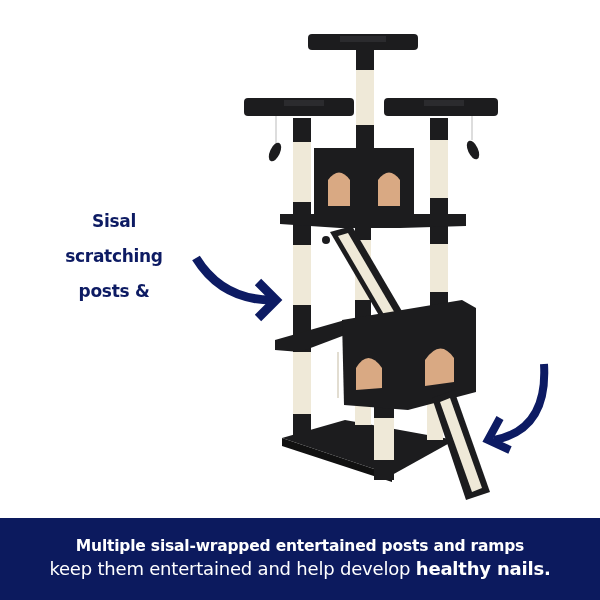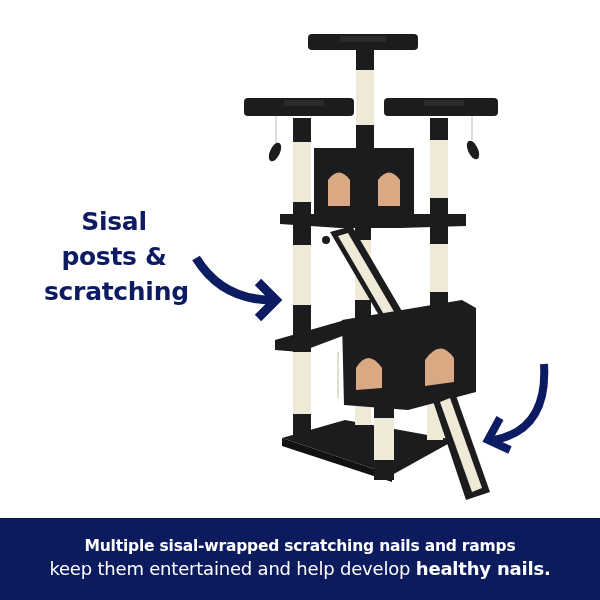--- a/index.html
+++ b/index.html
@@ -1,18 +1,18 @@
 <!DOCTYPE html>
 <html><head>
 <meta charset="utf-8">
 <style>
   html, body { margin: 0; padding: 0; }
   body { width: 600px; height: 600px; background: #ffffff; position: relative; overflow: hidden; font-family: "Liberation Sans", sans-serif; }
   .stage { position: absolute; left: 0; top: 0; width: 600px; height: 518px; background: #ffffff; }
-  .callout { position: absolute; left: 44px; top: 204px; width: 140px; text-align: center; color: #0d1b63; font-weight: bold; font-size: 25px; line-height: 35px; font-family: "DejaVu Sans", sans-serif; letter-spacing: -0.3px; }
+  .callout { position: absolute; left: 44px; top: 204px; width: 140px; text-align: center; color: #0d1b63; font-weight: bold; font-size: 17px; line-height: 35px; font-family: "DejaVu Sans", sans-serif; letter-spacing: -0.3px; }
   .callout span { display: block; }
   .tree { position: absolute; left: 0; top: 0; width: 600px; height: 518px; }
   .banner { position: absolute; left: 0; top: 518px; width: 600px; height: 82px; background: #0c1a5e; color: #ffffff; text-align: center; font-family: "DejaVu Sans", sans-serif; }
   .banner .l1 { position: absolute; left: 0; right: 0; top: 19px; font-size: 15.5px; font-weight: bold; letter-spacing: -0.2px; }
   .banner .l2 { position: absolute; left: 0; right: 0; top: 40px; font-size: 18px; letter-spacing: -0.2px; }
   .banner .l2 b { font-weight: bold; }
 </style>
 </head>
 <body>
 
@@ -81,21 +81,21 @@
 
     <path d="M196,258 Q222,300 272,300" fill="none" stroke="#0d1b63" stroke-width="9" stroke-linecap="butt"></path>
     <polyline points="258,282 276,300 258,318" fill="none" stroke="#0d1b63" stroke-width="9" stroke-linejoin="miter"></polyline>
 
     <path d="M544,364 Q548,430 494,440" fill="none" stroke="#0d1b63" stroke-width="8" stroke-linecap="butt"></path>
     <polyline points="500,418 488,440 510,450" fill="none" stroke="#0d1b63" stroke-width="8" stroke-linejoin="miter"></polyline>
   </svg>
 
   <div class="callout">
     <span>Sisal</span>
+    <span>scratching</span>
     <span>posts &amp;</span>
-    <span>scratching</span>
   </div>
 </div>
 
 <div class="banner">
-  <div class="l1">Multiple sisal-wrapped scratching nails and ramps</div>
+  <div class="l1">Multiple sisal-wrapped entertained posts and ramps</div>
   <div class="l2"><span>keep them entertained and help develop </span><b>healthy nails.</b></div>
 </div>
 
 </body></html>

